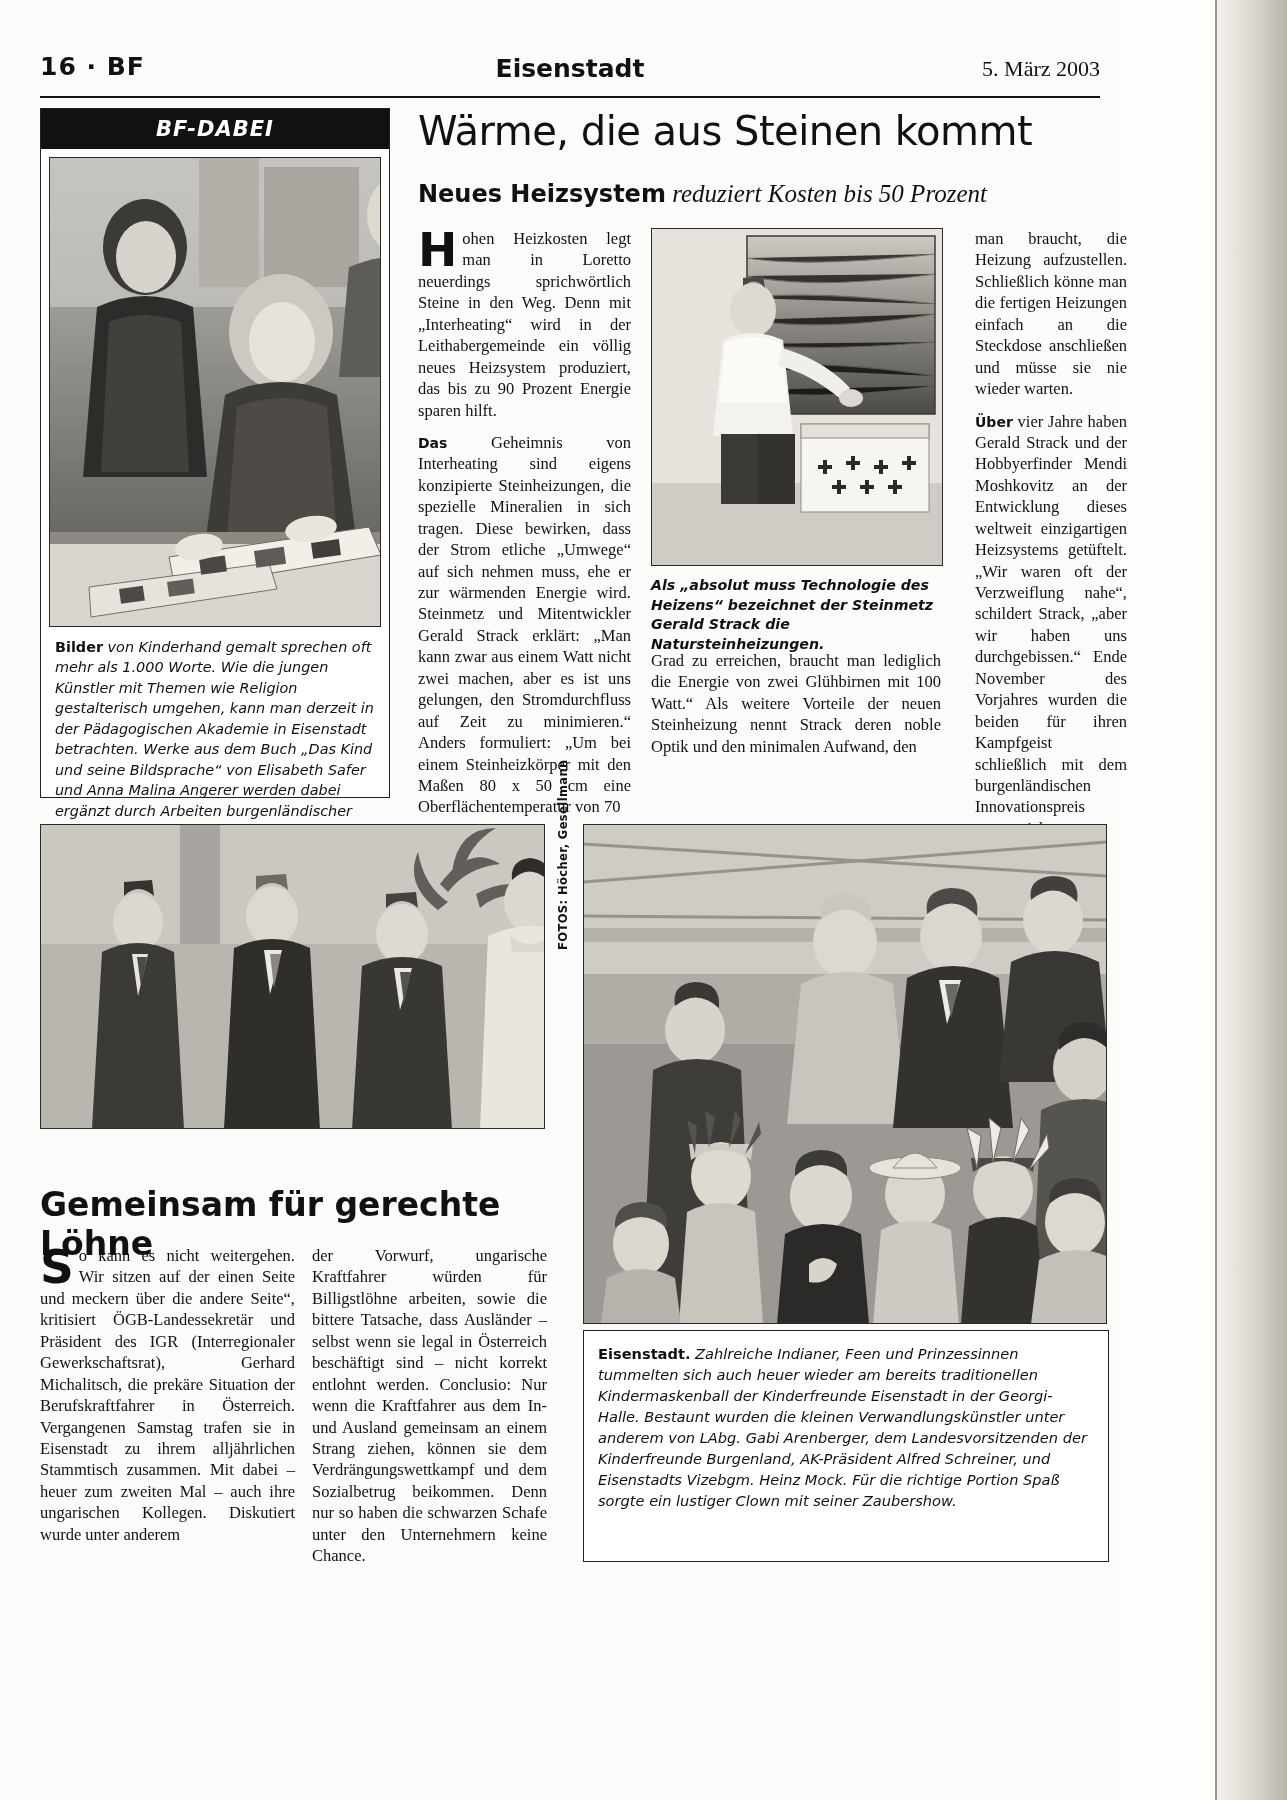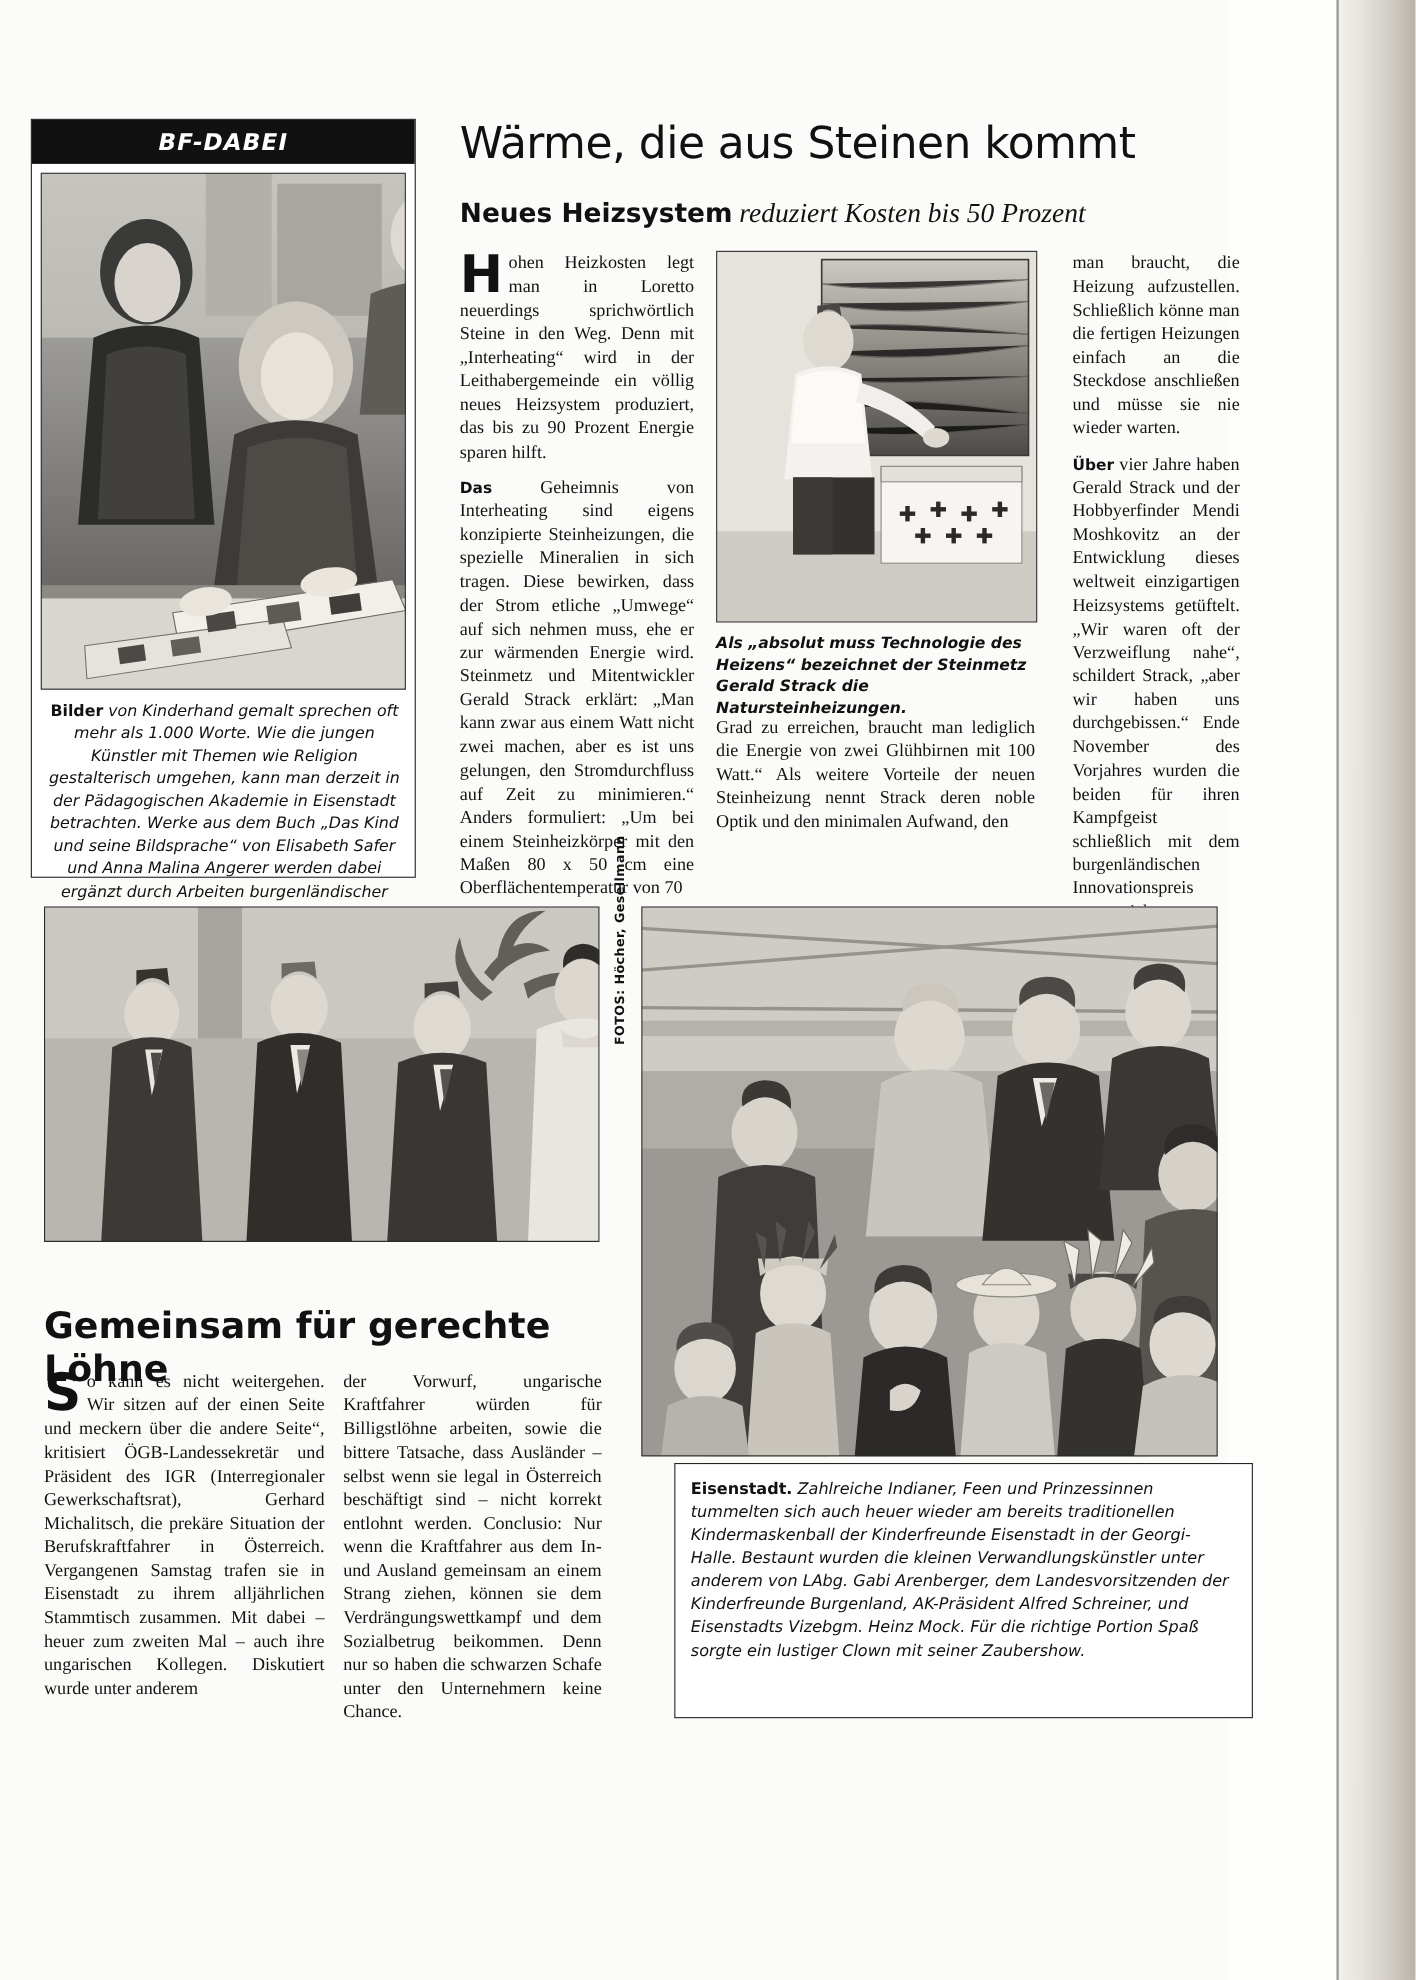--- a/index.html
+++ b/index.html
@@ -41,22 +41,22 @@
     font-weight:bold;font-size:25px;
   }
   .masthead-date{
     position:absolute;right:0;top:4px;
     font-family:"Liberation Serif", serif;
     font-size:22px;
   }
 
   
   .dabei-box{
-    position:absolute;left:28px;top:108px;width:348px;height:688px;
-    border:1px solid #222;background:#fff;text-align:center;
+    position:absolute;left:40px;top:108px;width:348px;height:688px;
+    border:1px solid #222;background:#fff;
   }
   .dabei-banner{
     position:absolute;left:0;top:0;width:348px;height:40px;
     background:#111;color:#fff;
     display:flex;align-items:center;justify-content:center;
   }
   .dabei-banner span{
     font-family:"DejaVu Sans", sans-serif;
     font-style:italic;font-weight:bold;font-size:21px;letter-spacing:1px;
   }
@@ -147,40 +147,45 @@
   #a2c1{left:40px;top:1245px;width:255px;font-size:16.5px;line-height:1.30;}
   #a2c2{left:312px;top:1245px;width:235px;font-size:16.5px;line-height:1.30;}
 
   
   .ball-photo{
     position:absolute;left:583px;top:824px;width:524px;height:500px;
     background:#6f6f6d;overflow:hidden;
   }
   .ball-box{
     position:absolute;left:583px;top:1330px;width:524px;height:230px;
-    border:1px solid #222;background:#fff;margin-left:30px;
+    border:1px solid #222;background:#fff;
   }
   .ball-cap{
     position:absolute;left:14px;top:12px;width:494px;
     font-family:"DejaVu Sans", sans-serif;
     font-style:italic;font-size:14.6px;line-height:1.44;
   }
   .ball-cap b{font-style:normal;font-weight:bold;}
 
   
   .ph{position:absolute;inset:0;}
   .ph svg{display:block;width:100%;height:100%;}
 </style>
 </head>
 <body>
 
 <div class="page">
   <div class="sheet"></div>
   <div class="page-edge"></div>
 
+  <div class="masthead">
+    <div class="folio">16 · BF</div>
+    <div class="masthead-title">Eisenstadt</div>
+    <div class="masthead-date">5. März 2003</div>
+  </div>
 
   <div class="dabei-box">
     <div class="dabei-banner">
       <span>BF-DABEI</span>
     </div>
     <div class="dabei-photo">
       <div class="ph">
         <svg viewBox="0 0 332 470" preserveAspectRatio="none">
           <defs>
             <linearGradient id="g1" x1="0" y1="0" x2="0" y2="1">

